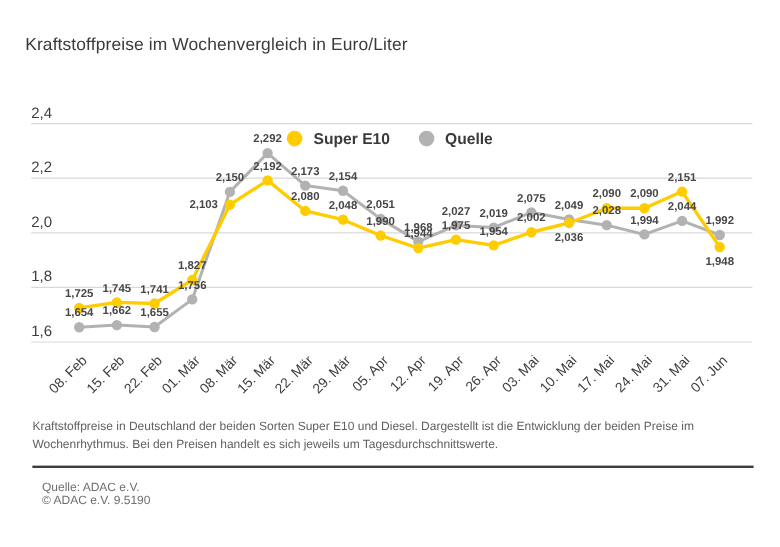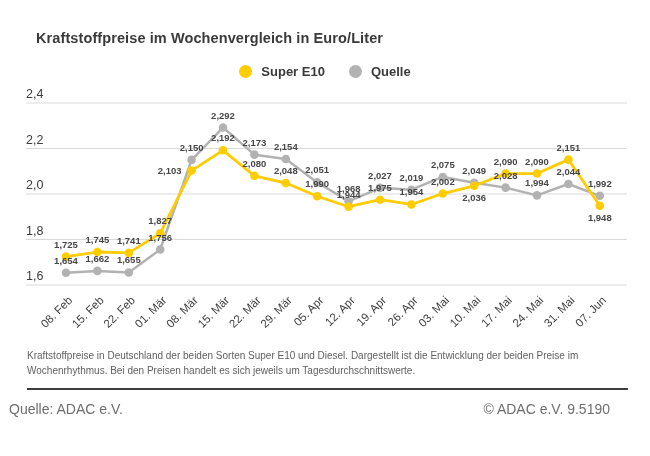--- a/index.html
+++ b/index.html
@@ -5,62 +5,63 @@
   * { margin: 0; padding: 0; box-sizing: border-box; }
   html, body { width: 650px; height: 456px; }
   body {
     position: relative;
     background: #ffffff;
     font-family: "Liberation Sans", sans-serif;
     overflow: hidden;
   }
   .title {
     position: absolute;
-    left: 36px; top: 30px;
+    left: 21px; top: 30px;
     font-size: 14.5px;
-    font-weight: 700;
+    font-weight: 400;
     color: #3a3a3a;
     letter-spacing: 0.1px;
   }
   .legend {
     position: absolute;
     left: 0; top: 64px;
     width: 650px;
     display: flex;
     justify-content: center;
     align-items: center;
     gap: 24px;
   }
-  .legend-item { display: flex; align-items: center; gap: 9px; }
+  .legend-item { display: flex; align-items: center; gap: 9px; margin-top: 44px; }
   .legend-dot { width: 13px; height: 13px; border-radius: 50%; }
   .legend-label { font-size: 13px; font-weight: 600; color: #3a3a3a; }
   #chart { position: absolute; left: 0; top: 88px; }
   svg text { font-family: "Liberation Sans", sans-serif; }
   .description {
     position: absolute;
     left: 27px; top: 348px;
     width: 586px;
     font-size: 10px;
     line-height: 1.5;
     color: #606060;
   }
   .divider {
     position: absolute;
     left: 27px; top: 388px;
     width: 601px; height: 2px;
     background: #3d3d3d;
   }
   .footer-row {
     position: absolute;
-    left: 9px; top: 401px;
+    left: 35px; top: 401px;
     width: 601px;
     display: flex;
     justify-content: space-between;
-    font-size: 14px;
+    font-size: 10px;
     color: #6e6e6e;
+    flex-direction: column;
   }
 </style>
 </head>
 <body>
 
 <h1 class="title">Kraftstoffpreise im Wochenvergleich in Euro/Liter</h1>
 
 <div class="legend" id="legend">
     <span class="legend-item">
       <span class="legend-dot" style="background: rgb(255, 204, 0);"></span>

